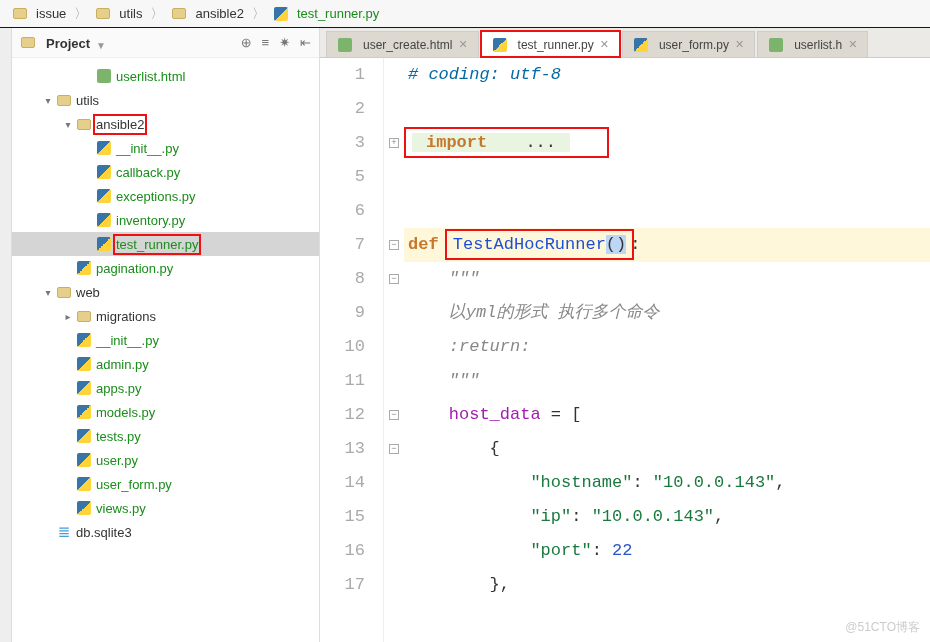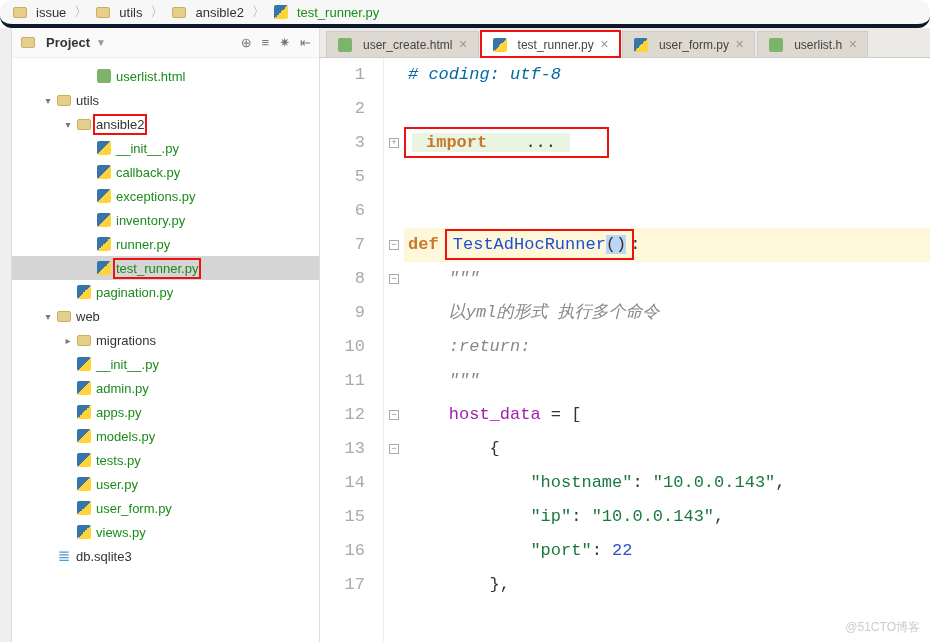--- a/index.html
+++ b/index.html
@@ -1,24 +1,24 @@
 <!DOCTYPE html>
 <html><head>
 <meta charset="utf-8">
 <style>
 * { box-sizing: border-box; margin: 0; padding: 0; }
 body { font-family: "Segoe UI", Arial, sans-serif; font-size: 13px; background: #fff; color: #333; width: 930px; height: 642px; overflow: hidden; position: relative; }
-.breadcrumb { height: 28px; display: flex; align-items: center; padding: 0 6px; border-bottom: 4px solid #0f172a; background: #f7f7f7; border-radius: 12px; }
+.breadcrumb { height: 28px; display: flex; align-items: center; padding: 0 6px; border-bottom: 1px solid #0f172a; background: #f7f7f7; }
 .breadcrumb .crumb { display: flex; align-items: center; gap: 4px; padding: 2px 6px; color: #333; }
 .breadcrumb .sep { color: #999; padding: 0 2px; }
 .main { display: flex; height: calc(100% - 28px); }
 .left-gutter { width: 12px; background: #eee; border-right: 1px solid #ddd; }
 .project-panel { width: 308px; background: #fff; border-right: 1px solid #ddd; display: flex; flex-direction: column; }
 .project-header { height: 30px; display: flex; align-items: center; padding: 0 8px; border-bottom: 1px solid #eee; background: #fafafa; }
-.project-header .title { font-weight: bold; flex: 1; display: flex; align-items: center; gap: 6px; }
+.project-header .title { font-weight: bold; flex: 1; display: flex; align-items: flex-end; gap: 6px; }
 .project-header .tools { display: flex; gap: 10px; color: #777; }
 .tree { flex: 1; overflow: auto; padding-top: 6px; font-size: 13px; }
 .tree-row { display: flex; align-items: center; height: 24px; padding-left: 4px; cursor: pointer; white-space: nowrap; }
 .tree-row.selected { background: #d5d5d5; }
 .tw { width: 16px; text-align: center; color: #777; font-size: 10px; }
 .icon { width: 16px; height: 16px; display: inline-flex; align-items: center; justify-content: center; margin-right: 4px; }
 .icon-folder { background: #e6cf8b; border: 1px solid #c9b060; border-radius: 2px; width: 14px; height: 11px; }
 .icon-py { background: linear-gradient(135deg,#3775a9 50%,#ffd43b 50%); border-radius: 2px; width: 14px; height: 14px; }
 .icon-html { background: #7db46c; border-radius: 2px; width: 14px; height: 14px; }
 .icon-db { color: #4aa0d5; font-size: 15px; }
@@ -150,27 +150,20 @@
           </span>
           <span class="lbl green">exceptions.py</span>
         </div>
         <div class="tree-row indent-3">
           <span class="tw"></span>
           <span class="icon">
             <span class="icon-py"></span>
           </span>
           <span class="lbl green">inventory.py</span>
         </div>
-        <div class="tree-row indent-3">
-          <span class="tw"></span>
-          <span class="icon">
-            <span class="icon-py"></span>
-          </span>
-          <span class="lbl green">runner.py</span>
-        </div>
         <div class="tree-row indent-3 selected">
           <span class="tw"></span>
           <span class="icon">
             <span class="icon-py"></span>
           </span>
           <span class="lbl green redbox">test_runner.py</span>
         </div>
         <div class="tree-row indent-2">
           <span class="tw"></span>
           <span class="icon">

